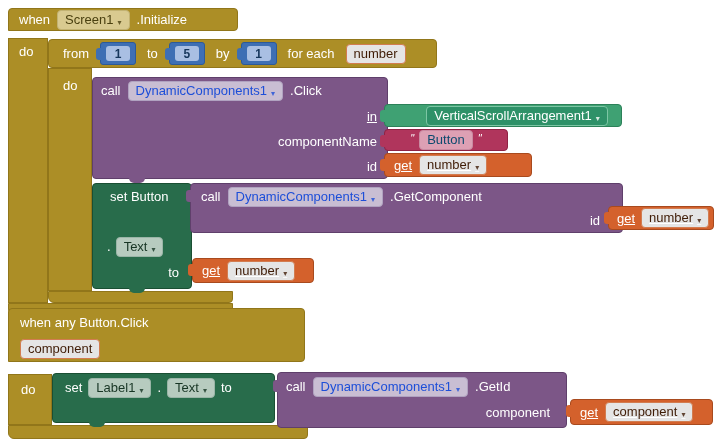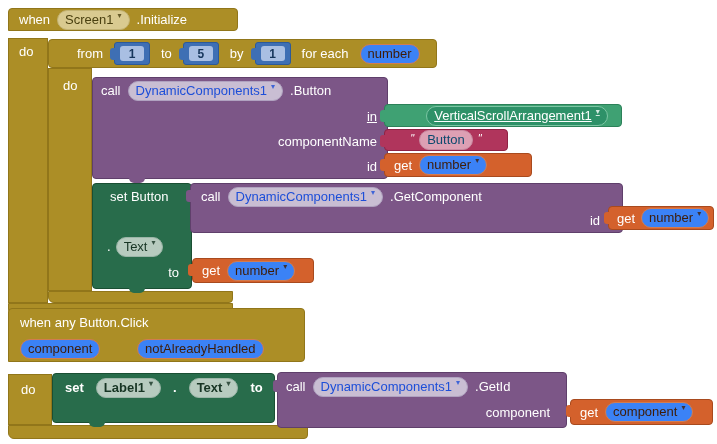--- a/index.html
+++ b/index.html
@@ -2,37 +2,37 @@
 <html><head>
 <meta charset="utf-8">
 <style>
   html,body{margin:0;padding:0;background:#fff;}
   #canvas{position:relative;width:717px;height:444px;background:#ffffff;overflow:hidden;
           font-family:"Liberation Sans",sans-serif;font-size:13px;}
   .blk{position:absolute;box-sizing:border-box;color:#fff;padding-left:28px;}
   .olive{background:#AC8E26;border:1px solid #91761a;}
   .purple{background:#7C5687;border:1px solid #5f3f6b;}
   .dgreen{background:#286C4B;border:1px solid #1a4f33;}
-  .orange{background:#D4612C;border:1px solid #a84a1e;}
-  .teal{background:#3FA173;border:1px solid #2c8159;text-decoration:underline;}
+  .orange{background:#D4612C;border:1px solid #a84a1e;text-decoration:underline;}
+  .teal{background:#3FA173;border:1px solid #2c8159;}
   .crimson{background:#B0355C;border:1px solid #8e2344;}
   .r4{border-radius:4px;}
   .rt{border-radius:4px 4px 4px 0;}
   .rb{border-radius:0 0 4px 6px;}
   .row{display:flex;align-items:center;gap:7px;}
   .lbl{color:#fff;white-space:nowrap;}
   .abs{position:absolute;white-space:nowrap;line-height:16px;}
-  .pill{display:inline-flex;align-items:flex-start;gap:4px;border-radius:10px;
+  .pill{display:inline-flex;align-items:flex-end;gap:4px;border-radius:4px;
         padding:1px 7px 2px;line-height:15px;white-space:nowrap;}
   .arr{font-size:8px;opacity:.8;line-height:8px;}
   .p-tan{background:#D9CA90;border:1px solid #c2b272;color:#4a4010;}
   .p-lav{background:#C9BED3;border:1px solid #b0a2c0;color:#1d4ed8;}
   .p-teal{background:#2E9168;border:1px solid #7cc6a4;color:#ffffff;}
   .p-pink{background:#DDA0B4;border:1px solid #c98aa1;color:#0c4a6e;}
-  .p-sal{background:#3b82f6;border:1px solid #d27c50;color:#3f1c06;}
+  .p-sal{background:#e5e5e5;border:1px solid #d27c50;color:#3f1c06;}
   .p-gg{background:#B7CBBF;border:1px solid #9ab5a7;color:#173524;}
   .numblk{position:relative;background:#3E6FB4;border:1px solid #2c5a9a;border-radius:3px;
           width:34px;height:21px;display:flex;align-items:center;justify-content:center;}
   .numfield{background:#A9BFE3;border-radius:3px;min-width:20px;height:15px;display:flex;
             align-items:center;justify-content:center;color:#16365c;font-size:12px;font-weight:bold;padding:0 2px;}
   .plug{position:absolute;left:-5px;top:5px;width:6px;height:12px;background:inherit;border-radius:3px 0 0 3px;}
   .btab{position:absolute;left:36px;bottom:-5px;width:16px;height:6px;background:inherit;border-radius:0 0 5px 5px;}
   .q{font-style:italic;font-size:11px;align-self:flex-start;line-height:10px;margin-top:3px;color:#fff;}
 </style>
 </head>
@@ -46,21 +46,21 @@
       <span>Screen1</span>
       <span class="arr">▾</span>
     </span>
     <span class="lbl">.Initialize</span>
   </div>
   <div class="blk olive" style="left:8px;top:38px;width:40px;height:265px;">
     <span class="abs lbl" style="left:10px;top:5px;">do</span>
   </div>
   <div class="blk olive rb" style="left:8px;top:303px;width:225px;height:12px;"></div>
 
-  <div class="blk olive r4 row" style="left:48px;top:39px;width:389px;height:29px;gap:11px;">
+  <div class="blk olive r4 row" style="left:48px;top:39px;width:389px;height:29px;padding-left:14px;gap:11px;">
     <span class="lbl">from</span>
     <span class="numblk">
         <span class="plug"></span>
         <span class="numfield">1</span>
       </span>
     <span class="lbl">to</span>
     <span class="numblk">
         <span class="plug"></span>
         <span class="numfield">5</span>
       </span>
@@ -79,21 +79,21 @@
   </div>
   <div class="blk olive rb" style="left:48px;top:291px;width:185px;height:12px;"></div>
 
   <div class="blk purple r4" style="left:92px;top:77px;width:296px;height:102px;">
     <div class="row abs" style="left:8px;top:3px;">
       <span class="lbl">call</span>
       <span class="pill p-lav">
         <span>DynamicComponents1</span>
         <span class="arr">▾</span>
       </span>
-      <span class="lbl">.Button</span>
+      <span class="lbl">.Click</span>
     </div>
     <span class="abs lbl" style="right:10px;top:31px;text-decoration:underline;">in</span>
     <span class="abs lbl" style="right:10px;top:56px;">componentName</span>
     <span class="abs lbl" style="right:10px;top:81px;">id</span>
     <span class="btab"></span>
   </div>
 
   <div class="blk teal r4 row" style="left:384px;top:104px;width:238px;height:23px;justify-content:center;">
     <span class="plug"></span>
     <span class="pill p-teal">
@@ -162,31 +162,28 @@
       <span>number</span>
       <span class="arr">▾</span>
     </span>
   </div>
 
   <div class="blk olive rt" style="left:8px;top:308px;width:297px;height:54px;">
     <span class="abs lbl" style="left:11px;top:6px;">when any Button.Click</span>
     <span class="pill p-sal abs" style="left:11px;top:30px;">
       <span>component</span>
     </span>
-    <span class="pill p-sal abs" style="left:128px;top:30px;">
-      <span>notAlreadyHandled</span>
-    </span>
   </div>
   <div class="blk olive" style="left:8px;top:374px;width:44px;height:51px;">
     <span class="abs lbl" style="left:12px;top:7px;">do</span>
   </div>
   <div class="blk olive rb" style="left:8px;top:425px;width:300px;height:14px;"></div>
 
   <div class="blk dgreen r4" style="left:52px;top:373px;width:223px;height:50px;">
-    <div class="row abs" style="left:12px;top:4px;gap:12px;font-weight:bold;">
+    <div class="row abs" style="left:12px;top:4px;gap:6px;">
       <span class="lbl">set</span>
       <span class="pill p-gg">
         <span>Label1</span>
         <span class="arr">▾</span>
       </span>
       <span class="lbl">.</span>
       <span class="pill p-gg">
         <span>Text</span>
         <span class="arr">▾</span>
       </span>

